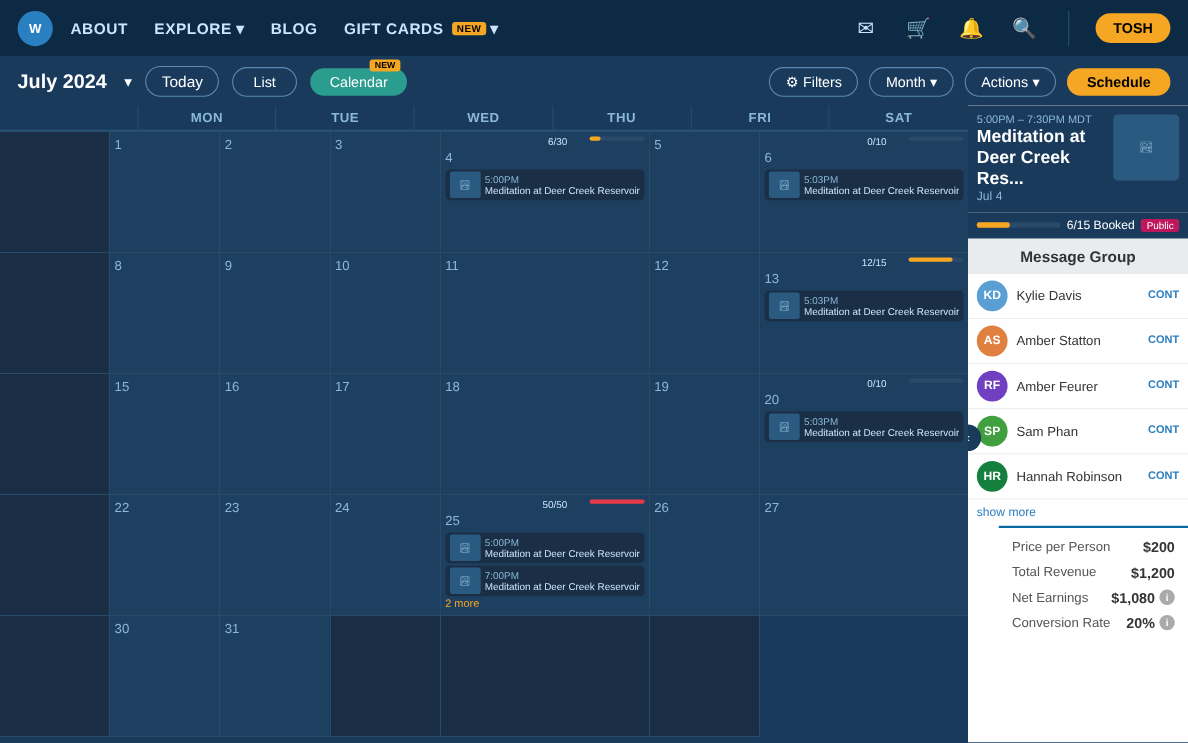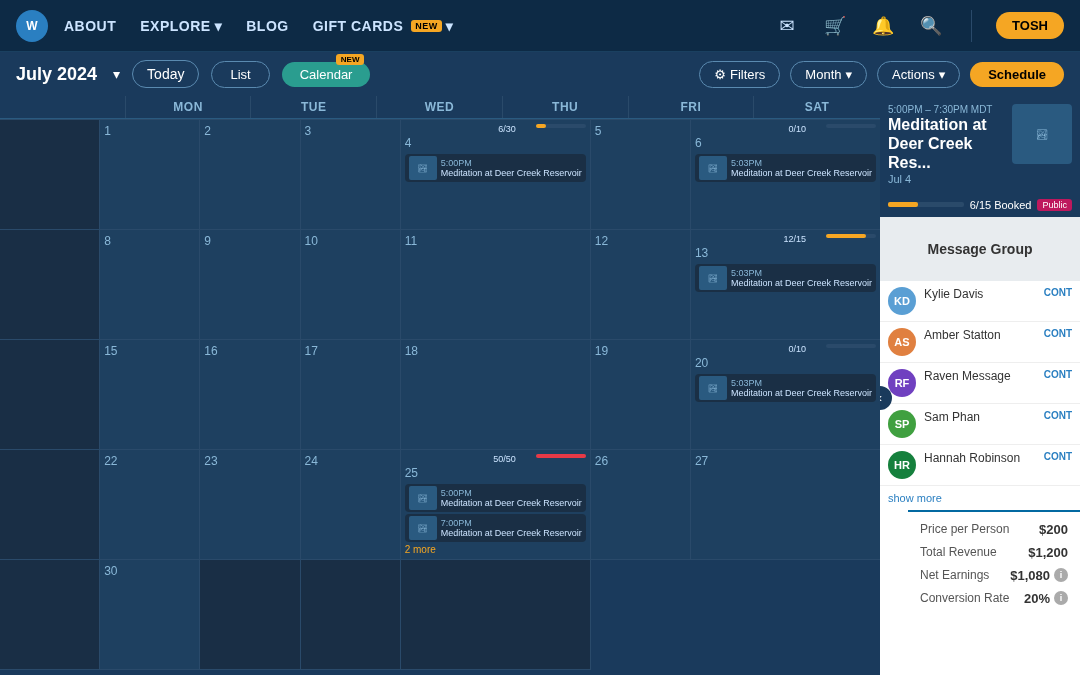--- a/index.html
+++ b/index.html
@@ -181,24 +181,24 @@
       padding: 6px 8px; background: #1a3a5c;
     }
     .booked-bar-bg { background: #2a4a6a; height: 5px; border-radius: 2px; flex: 1; }
     .booked-bar-fill { height: 5px; border-radius: 2px; background: #f5a623; }
     .booked-text { font-size: 11px; color: #fff; }
     .booked-badge { background: #be185d; color: #fff; font-size: 9px; padding: 1px 5px; border-radius: 3px; }
 
     
     .msg-group-header {
       background: #e8ecef; text-align: center;
-      padding: 24px; font-size: 14px; font-weight: bold; color: #333;
+      padding: 8px; font-size: 14px; font-weight: bold; color: #333;
     }
     .msg-person-row {
-      display: flex; padding: 6px 8px;
+      display: flex; align-items: center; padding: 6px 8px;
       border-bottom: 1px solid #eee; gap: 8px;
     }
     .avatar {
       width: 28px; height: 28px; border-radius: 50%;
       background: #5a9fd4; flex-shrink: 0;
       display: flex; align-items: center; justify-content: center;
       font-size: 11px; color: #fff; font-weight: bold;
     }
     .person-name { font-size: 12px; color: #333; flex: 1; }
     .contact-btn {
@@ -435,20 +435,23 @@
           <span class="date-num">26</span>
         </div>
       <div class="cal-cell">
           <span class="date-num">27</span>
         </div>
 
       <div class="cal-cell empty"></div>
       <div class="cal-cell">
           <span class="date-num">30</span>
         </div>
+      <div class="cal-cell">
+          <span class="date-num">31</span>
+        </div>
       <div class="cal-cell empty"></div>
       <div class="cal-cell empty"></div>
       <div class="cal-cell empty"></div>
     </div>
   </div>
 
   <div class="side-panel">
     <div class="side-panel-chevron">
       <span>‹</span>
     </div>
@@ -479,21 +482,21 @@
       <span class="person-name">Kylie Davis</span>
       <span class="contact-btn">CONT</span>
     </div>
     <div class="msg-person-row">
       <div class="avatar" style="background:#e08040;">AS</div>
       <span class="person-name">Amber Statton</span>
       <span class="contact-btn">CONT</span>
     </div>
     <div class="msg-person-row">
       <div class="avatar" style="background:#7040c0;">RF</div>
-      <span class="person-name">Raven Message</span>
+      <span class="person-name">Amber Feurer</span>
       <span class="contact-btn">CONT</span>
     </div>
     <div class="msg-person-row">
       <div class="avatar" style="background:#40a040;">SP</div>
       <span class="person-name">Sam Phan</span>
       <span class="contact-btn">CONT</span>
     </div>
     <div class="msg-person-row">
       <div class="avatar" style="background:#15803d;">HR</div>
       <span class="person-name">Hannah Robinson</span>

